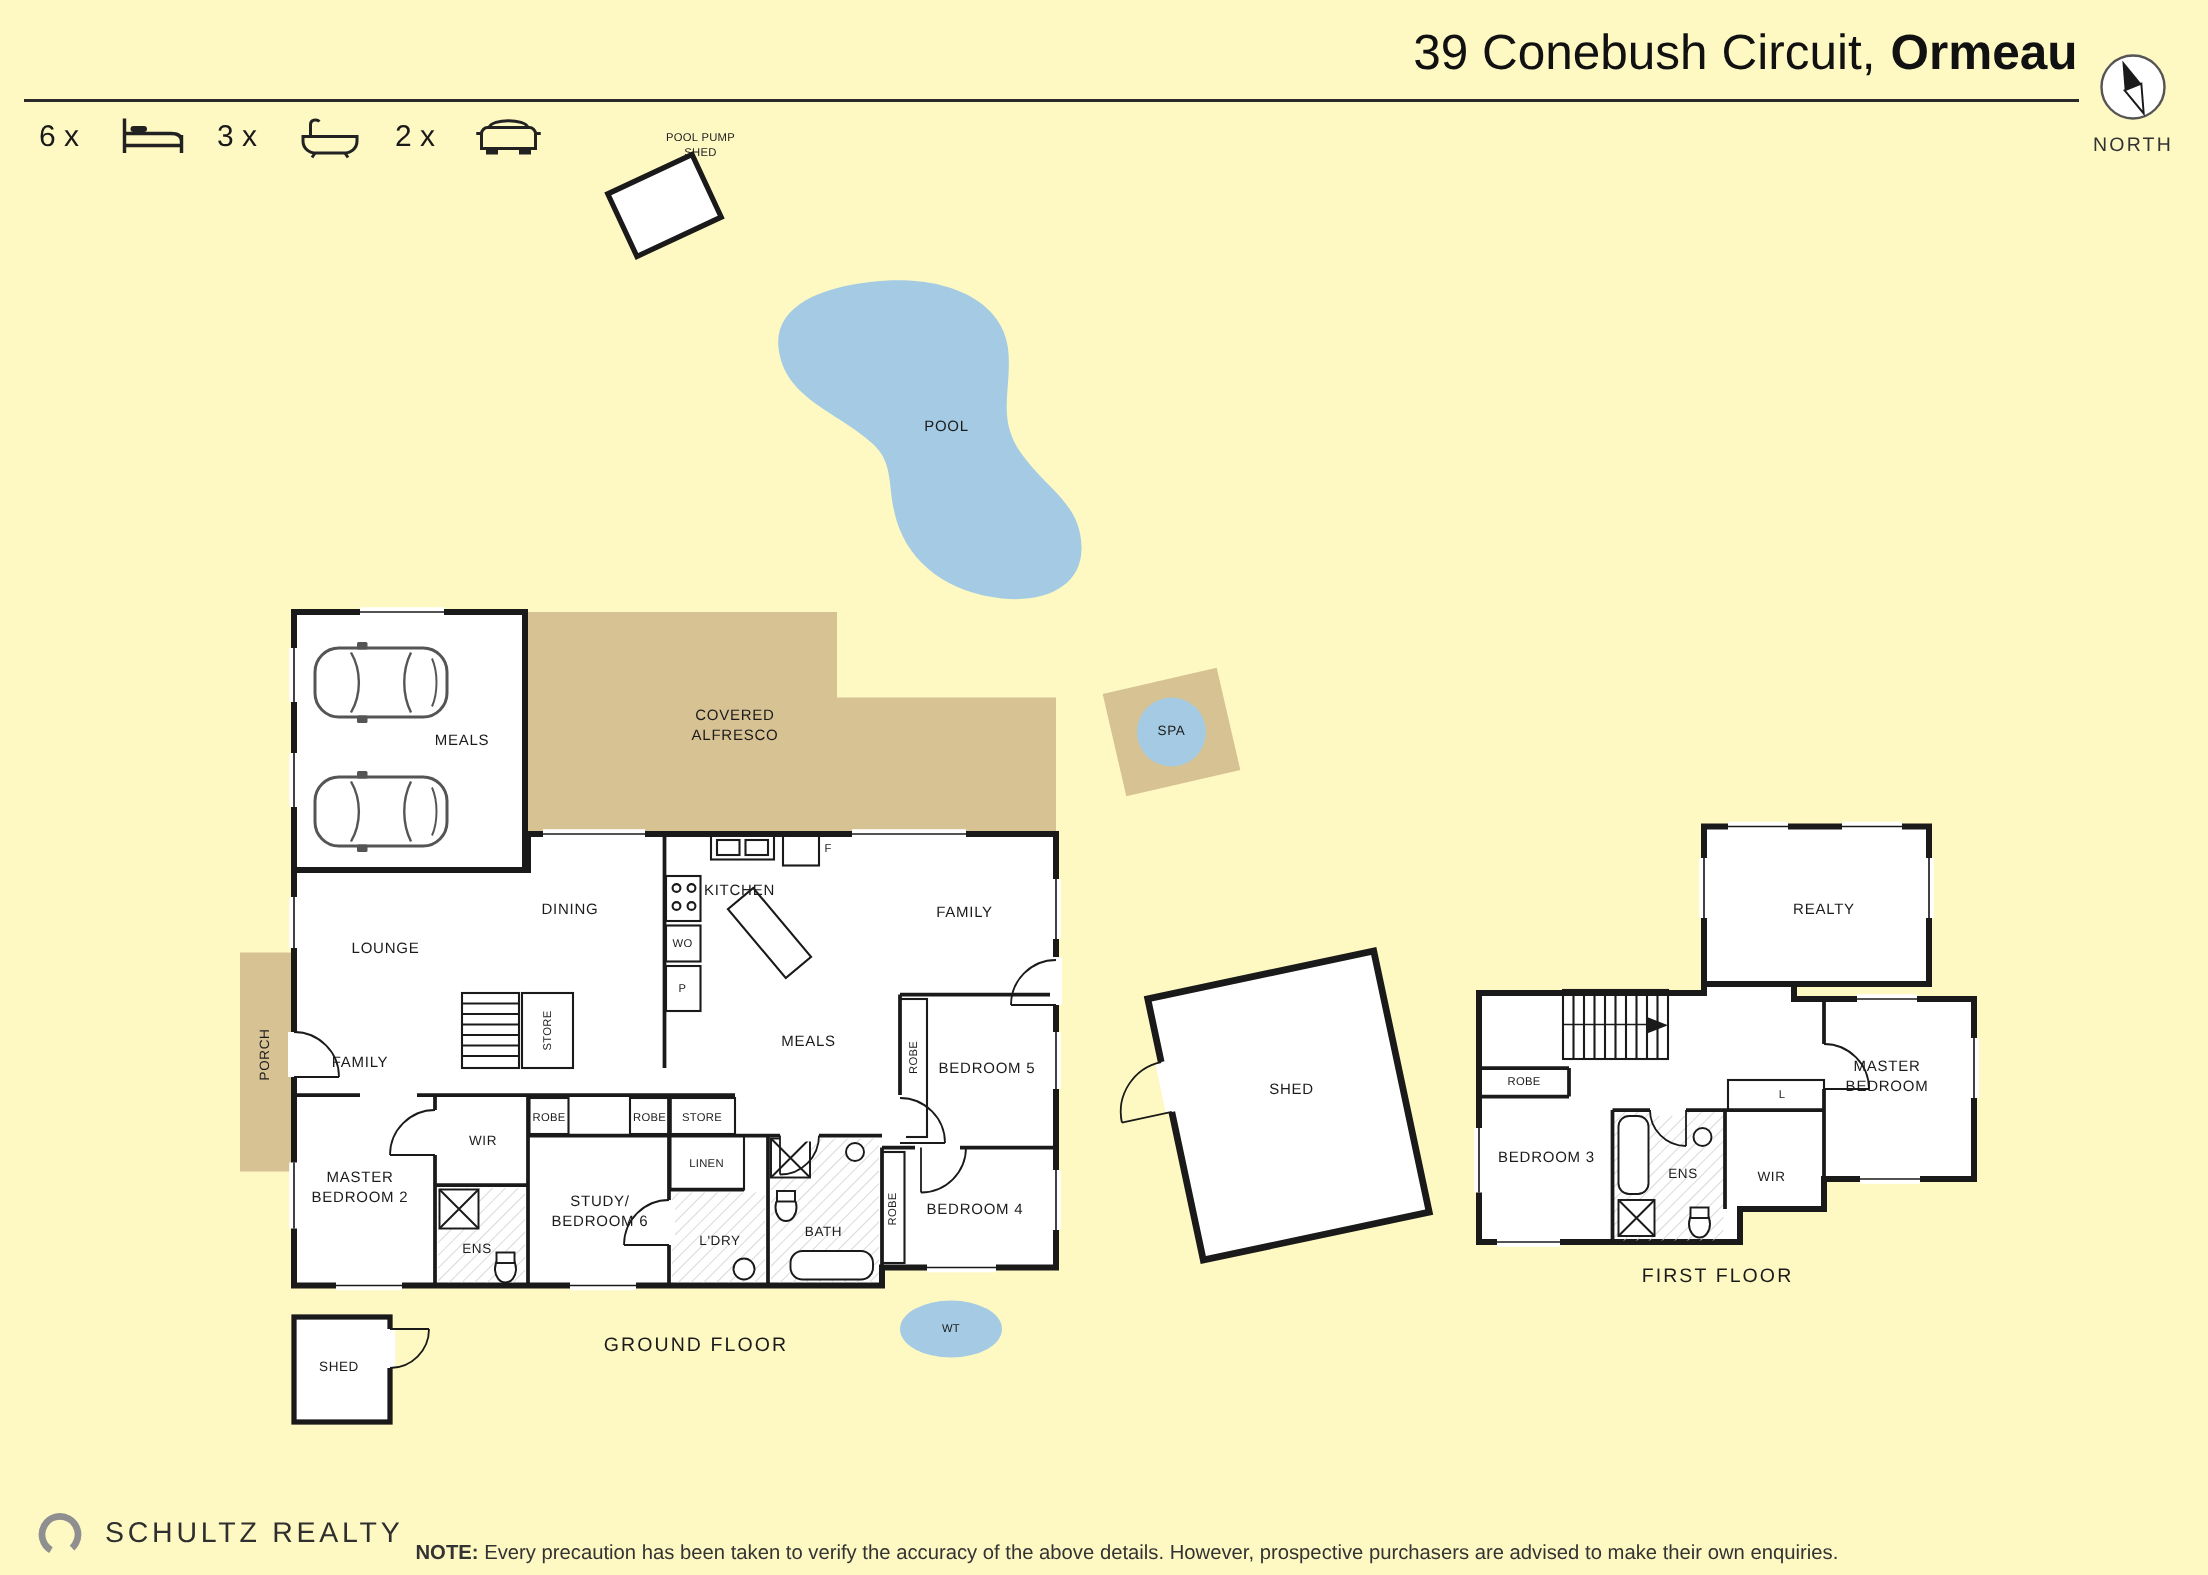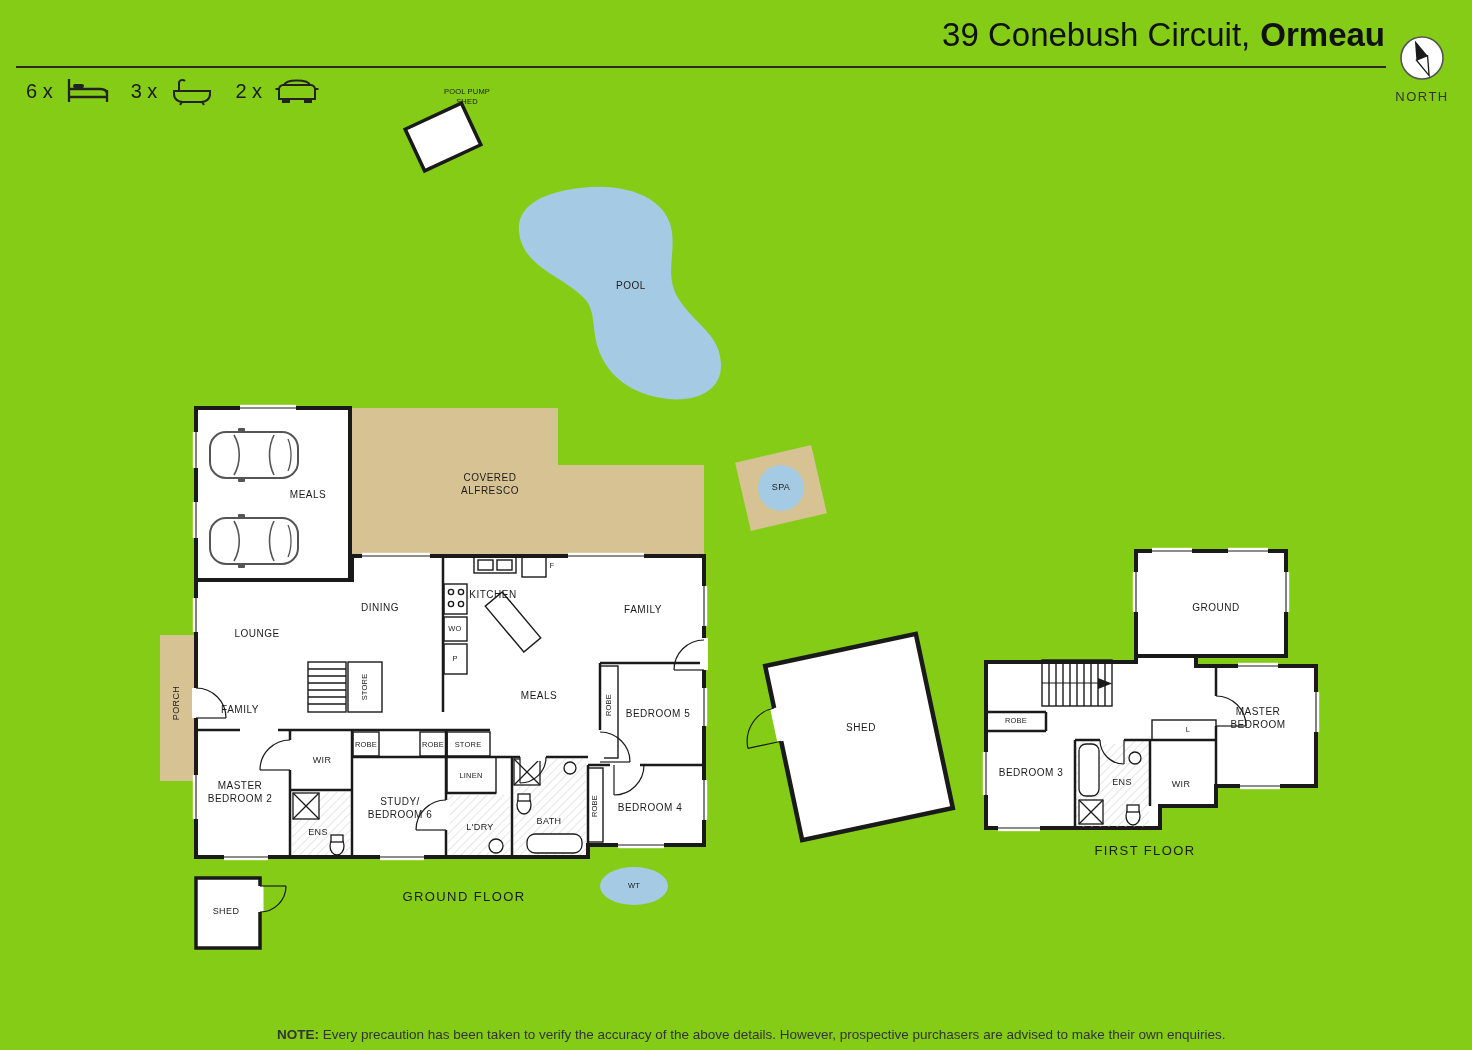--- a/index.html
+++ b/index.html
@@ -1,34 +1,34 @@
 <!DOCTYPE html>
 <html><head>
 <meta charset="utf-8">
 <style>
   html,body{margin:0;padding:0;background:#fff;}
-  .page{position:relative;width:1472px;height:1050px;background:#84cc16;overflow:hidden;
+  .page{position:relative;width:1472px;height:1050px;background:#fef9c3;overflow:hidden;
         font-family:"Liberation Sans",sans-serif;color:#1b1b1b;}
   svg{display:block;}
   .plan-svg{position:absolute;left:0;top:0;}
   .lbl{position:absolute;transform:translate(-50%,-50%);font-size:10px;letter-spacing:.5px;
        color:#1b1b1b;white-space:pre-line;text-align:center;line-height:1.3;}
   .sm{font-size:9px;letter-spacing:.4px;}
   .xs{font-size:7.5px;letter-spacing:.2px;}
   .rot{transform:translate(-50%,-50%) rotate(-90deg);}
   .floor-title{font-size:13px;letter-spacing:1.4px;}
   .address{position:absolute;top:16px;right:87px;font-size:33px;color:#111;white-space:nowrap;}
   .address .reg{font-weight:400;margin-right:10px;}
   .address .bold{font-weight:700;}
   .header-rule{position:absolute;left:16px;top:66px;width:1370px;height:2px;background:#2a2a2a;}
   .compass{position:absolute;left:1394px;top:30px;}
   .north-label{position:absolute;left:1422px;top:96px;transform:translate(-50%,-50%);
                font-size:13px;letter-spacing:1.5px;color:#333;}
   .stats{position:absolute;left:26px;top:76px;display:flex;align-items:center;gap:20px;}
-  .stat{display:flex;align-items:center;gap:12px;}
+  .stat{display:flex;align-items:center;gap:26px;}
   .stat .count{font-size:20px;color:#1a1a1a;}
   .brand{position:absolute;left:22px;top:1005px;display:flex;align-items:center;gap:12px;}
   .brand-text{font-size:19px;letter-spacing:2.5px;color:#2f2f2f;font-weight:400;}
   .note{position:absolute;left:277px;top:1027px;font-size:13.5px;color:#333;}
   .note .note-label{font-weight:700;}
 </style>
 </head>
 <body>
 
 <div class="page">
@@ -331,28 +331,34 @@
   <div class="lbl xs" style="left:366px;top:745px">ROBE</div>
   <div class="lbl xs" style="left:433px;top:745px">ROBE</div>
   <div class="lbl xs rot" style="left:609px;top:705px">ROBE</div>
   <div class="lbl xs rot" style="left:595px;top:806px">ROBE</div>
   <div class="lbl xs" style="left:455px;top:659px">P</div>
   <div class="lbl xs" style="left:455px;top:629px">WO</div>
   <div class="lbl xs" style="left:552px;top:566px">F</div>
   <div class="lbl sm" style="left:226px;top:912px">SHED</div>
   <div class="lbl floor-title" style="left:464px;top:897px">GROUND FLOOR</div>
 
-  <div class="lbl" style="left:1216px;top:607px">GROUND</div>
+  <div class="lbl" style="left:1216px;top:607px">REALTY</div>
   <div class="lbl" style="left:1258px;top:718px">MASTER
 BEDROOM</div>
   <div class="lbl" style="left:1031px;top:772px">BEDROOM 3</div>
   <div class="lbl xs" style="left:1016px;top:721px">ROBE</div>
   <div class="lbl sm" style="left:1122px;top:783px">ENS</div>
   <div class="lbl sm" style="left:1181px;top:785px">WIR</div>
   <div class="lbl xs" style="left:1188px;top:730px">L</div>
   <div class="lbl floor-title" style="left:1145px;top:851px">FIRST FLOOR</div>
 
+  <div class="brand">
+    <svg width="36" height="36">
+      <circle cx="18" cy="18" r="12" fill="none" stroke="#8f8f8f" stroke-width="4.5" stroke-dasharray="60 16" transform="rotate(120 18 18)"></circle>
+    </svg>
+    <span class="brand-text">SCHULTZ REALTY</span>
+  </div>
   <div class="note">
     <span class="note-label">NOTE:</span>
     <span>Every precaution has been taken to verify the accuracy of the above details. However, prospective purchasers are advised to make their own enquiries.</span>
   </div>
 
 </div>
 
 </body></html>

